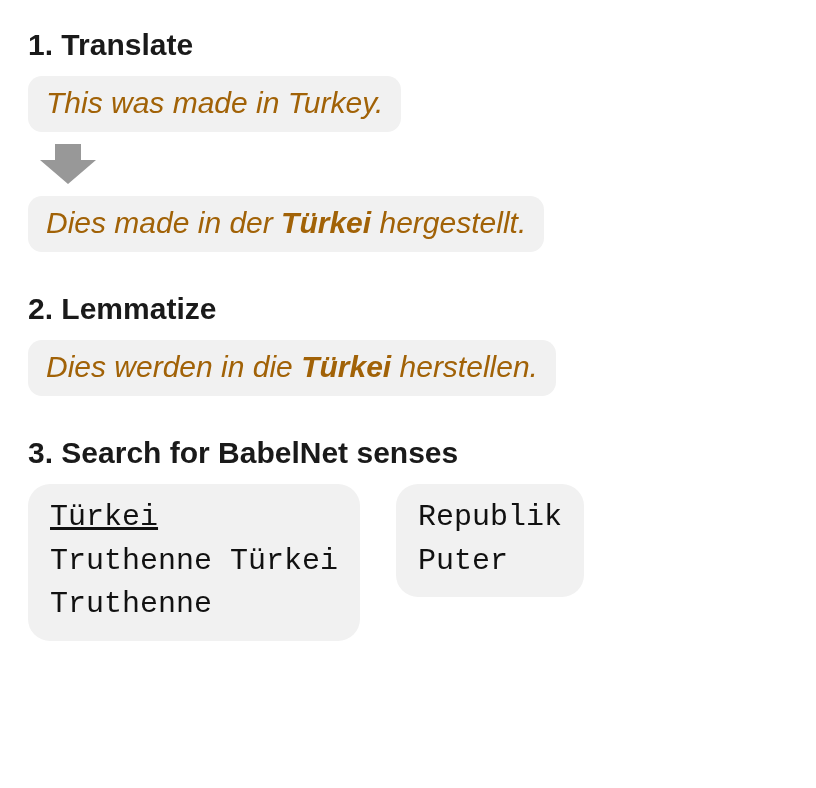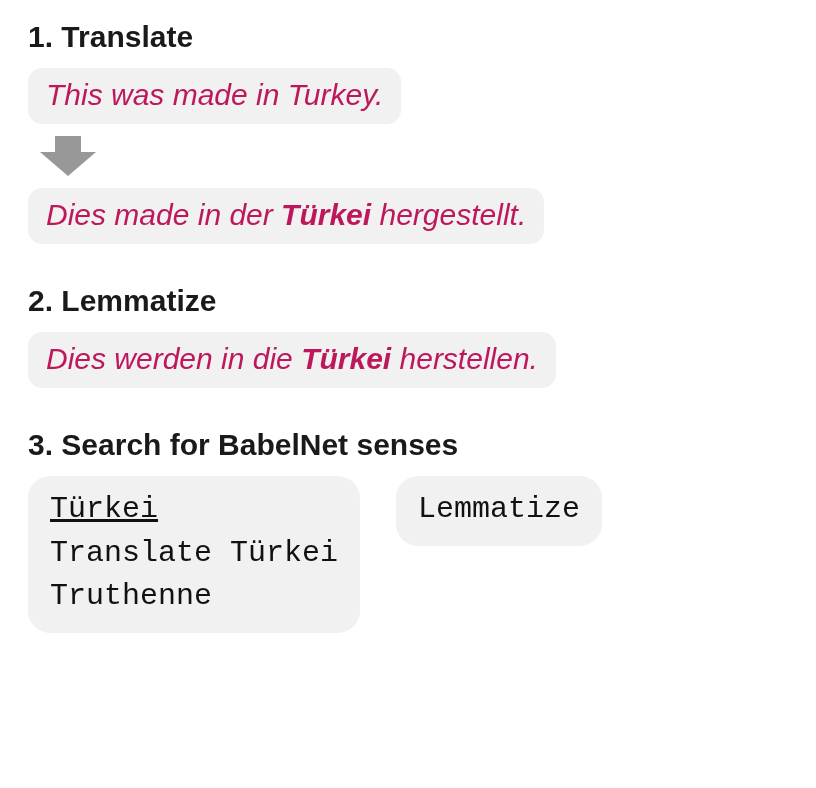--- a/index.html
+++ b/index.html
@@ -4,38 +4,38 @@
 <style>
   * { box-sizing: border-box; margin: 0; padding: 0; }
   html, body {
     width: 816px;
     height: 788px;
     background: #ffffff;
     font-family: -apple-system, BlinkMacSystemFont, "Segoe UI", "Helvetica Neue", Arial, sans-serif;
     color: #1a1a1a;
   }
   .page {
-    padding: 20px 28px;
+    padding: 28px 28px;
   }
   .section-heading {
     font-size: 30px;
     font-weight: 700;
     margin-bottom: 14px;
     margin-top: 0;
   }
   .section + .section {
     margin-top: 40px;
   }
   .sentence-box {
     background: #f1f1f1;
     border-radius: 14px;
     padding: 10px 18px 12px 18px;
     font-size: 30px;
     font-style: italic;
-    color: #be185d;
+    color: #a16207;
     display: inline-block;
     min-width: auto;
   }
   .sentence-box .bi { font-weight: 700; font-style: italic; }
   .arrow-wrap {
     margin: 10px 0 10px 10px;
   }
   .arrow-down-icon {
     display: block;
     width: 60px;
@@ -89,24 +89,25 @@
     </div>
   </div>
 
   <div class="section">
     <h2 class="section-heading">3. Search for BabelNet senses</h2>
 
     <div class="senses-row">
 
       <div class="sense-box">
         <div class="sense-line selected">Türkei</div>
-        <div class="sense-line">Translate Türkei</div>
+        <div class="sense-line">Truthenne Türkei</div>
         <div class="sense-line">Truthenne</div>
       </div>
 
       <div class="sense-box">
-        <div class="sense-line">Lemmatize</div>
+        <div class="sense-line">Republik</div>
+        <div class="sense-line">Puter</div>
       </div>
 
     </div>
   </div>
 
 </div>
 
 </body></html>

